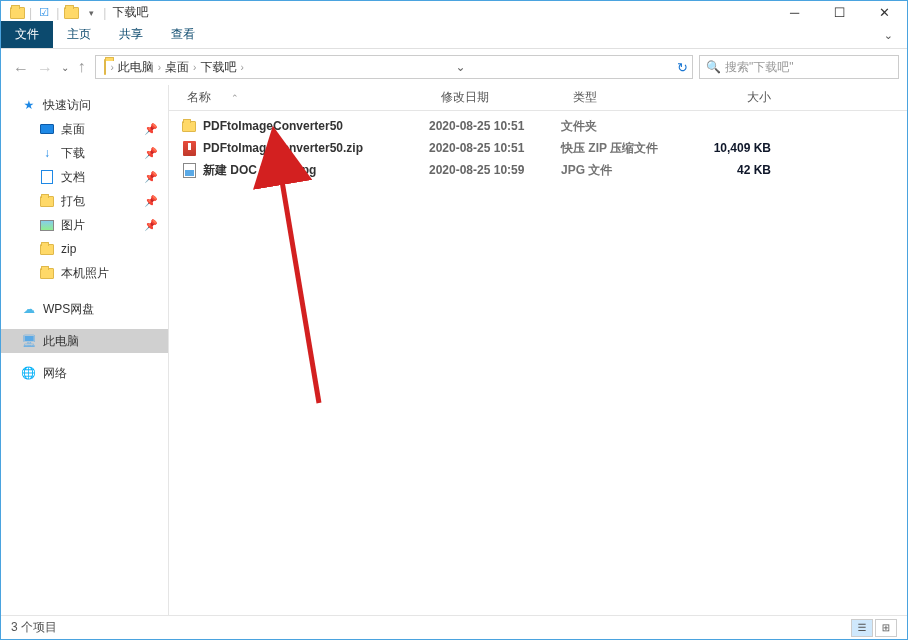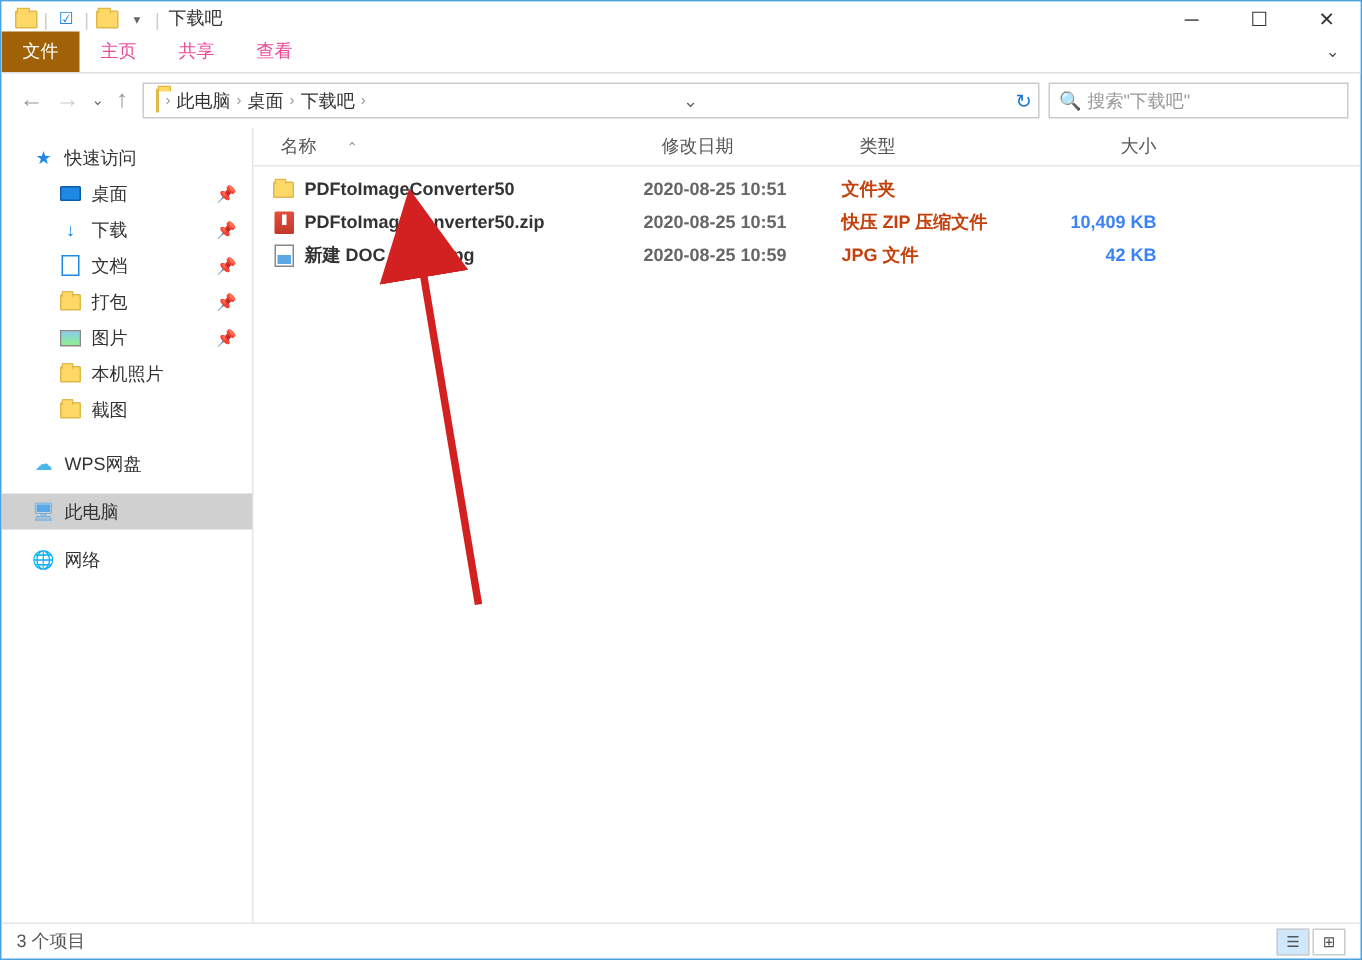--- a/index.html
+++ b/index.html
@@ -11,22 +11,22 @@
     .titlebar-icons .ico { width: 16px; height: 16px; display: inline-flex; align-items: center; justify-content: center; font-size: 11px; }
     .folder-ico { background: #ffd968; border: 1px solid #e0b84a; width: 15px; height: 12px; border-radius: 1px; position: relative; }
     .folder-ico::before { content:''; position:absolute; top:-3px; left:0; width:7px; height:3px; background:#ffd968; border:1px solid #e0b84a; border-bottom:none; border-radius:1px 1px 0 0; }
     .sep { color: #ccc; font-size: 12px; }
     .titlebar-title { font-size: 12px; color: #333; margin-left: 6px; }
     .titlebar-controls { margin-left: auto; display: flex; }
     .titlebar-controls div { width: 45px; height: 23px; display: flex; align-items: center; justify-content: center; font-size: 13px; color: #333; }
     
     
     .ribbon { height: 25px; background: #fff; display: flex; align-items: flex-end; border-bottom: 1px solid #e0e0e0; }
-    .ribbon-tab { padding: 5px 14px; font-size: 12px; color: #ec4899; cursor: pointer; }
-    .ribbon-tab.file { background: #a16207; color: #fff; margin-top: 17px; }
+    .ribbon-tab { padding: 5px 14px; font-size: 12px; color: #0c4a6e; cursor: pointer; }
+    .ribbon-tab.file { background: #0c4a6e; color: #fff; margin-top: 17px; }
     .ribbon-expand { margin-left: auto; padding: 5px 14px; cursor: pointer; }
     
     
     .address-row { height: 36px; display: flex; align-items: center; padding: 0 8px; gap: 6px; }
     .nav-arrows { display: flex; gap: 8px; align-items: center; color: #999; padding: 0 4px; }
     .nav-arrows span { font-size: 16px; cursor: pointer; }
     .breadcrumb-bar { flex: 1; height: 24px; border: 1px solid #ccc; display: flex; align-items: center; padding: 0 4px; font-size: 12px; color: #333; }
     .breadcrumb-bar .bc-item { padding: 0 4px; cursor: pointer; }
     .breadcrumb-bar .bc-sep { color: #999; font-size: 10px; }
     .breadcrumb-bar .refresh { margin-left: auto; color: #1976d2; cursor: pointer; font-size: 13px; }
@@ -63,22 +63,22 @@
     .col.date { width: 132px; }
     .col.type { width: 120px; }
     .col.size { width: 90px; text-align: right; }
     .sort-indicator { font-size: 9px; color: #999; margin-left: 14px; }
     
     .file-list { flex: 1; padding-top: 4px; position: relative; font-weight: bold; }
     .file-row { height: 22px; display: flex; align-items: center; font-size: 12px; color: #333; padding-left: 12px; cursor: pointer; }
     .file-row .icon { width: 16px; height: 16px; margin-right: 6px; display:inline-flex; align-items:center; justify-content:center; }
     .file-row .c-name { width: 248px; display: flex; align-items: center; }
     .file-row .c-date { width: 132px; color: #666; }
-    .file-row .c-type { width: 120px; color: #c2410c; }
-    .file-row .c-size { width: 90px; text-align: right; color: #3b82f6; }
+    .file-row .c-type { width: 120px; color: #737373; }
+    .file-row .c-size { width: 90px; text-align: right; color: #0f172a; }
     .zip-ico { background: linear-gradient(#e74c3c,#c0392b); width:13px; height:15px; border-radius:1px; position:relative; }
     .zip-ico::after{content:''; position:absolute; left:5px; top:2px; width:3px; height:7px; background:#fff; }
     .jpg-ico { width:13px; height:15px; background:#fff; border:1px solid #888; position:relative; }
     .jpg-ico::after{content:''; position:absolute; bottom:1px; left:1px; right:1px; height:6px; background:#5aa9e6; }
     
     
     .arrow-annotation { position: absolute; left: 110px; top: 12px; pointer-events: none; }
     .arrow-annotation svg { overflow: visible; }
     
     
@@ -182,27 +182,27 @@
       <span class="icon">
           <span class="img-ico"></span>
         </span>
       <span>图片</span>
       <span class="pin">📌</span>
     </div>
     <div class="side-item indent">
       <span class="icon">
           <span class="folder-small"></span>
         </span>
+      <span>zip</span>
+    </div>
+    <div class="side-item indent">
+      <span class="icon">
+          <span class="folder-small"></span>
+        </span>
       <span>本机照片</span>
-    </div>
-    <div class="side-item indent">
-      <span class="icon">
-          <span class="folder-small"></span>
-        </span>
-      <span>截图</span>
     </div>
     <div style="height:12px;"></div>
     <div class="side-item">
       <span class="icon cloud-ico">☁</span>
       <span>WPS网盘</span>
     </div>
     <div style="height:8px;"></div>
     <div class="side-item selected">
       <span class="icon monitor-ico">🖥</span>
       <span>此电脑</span>

